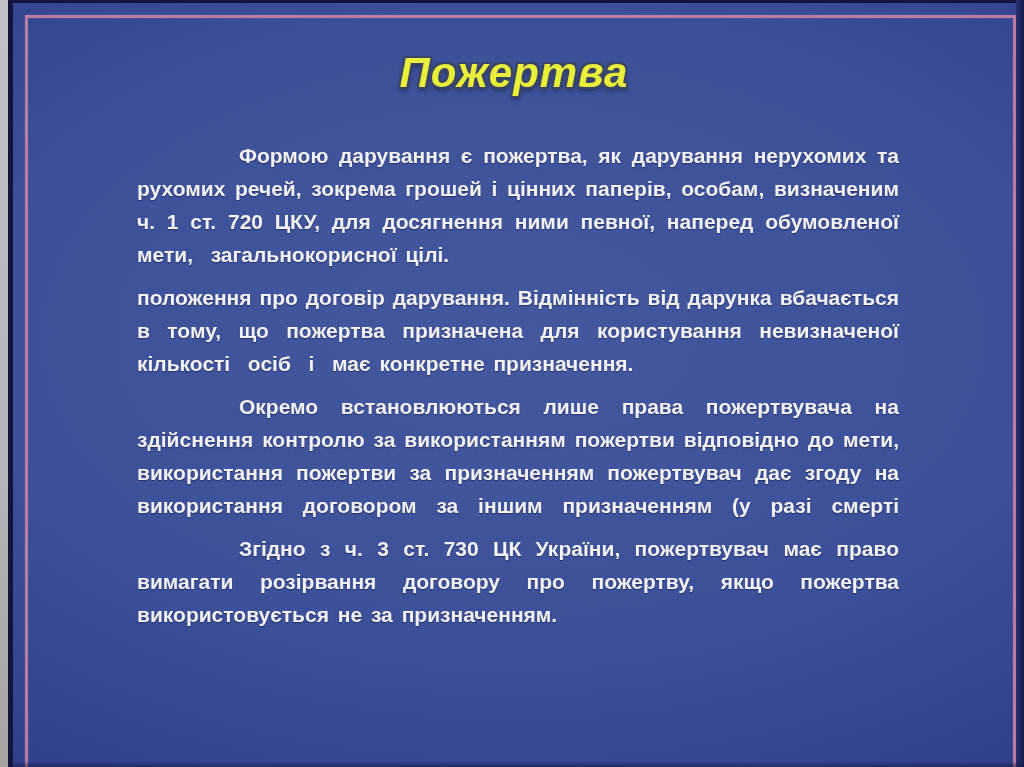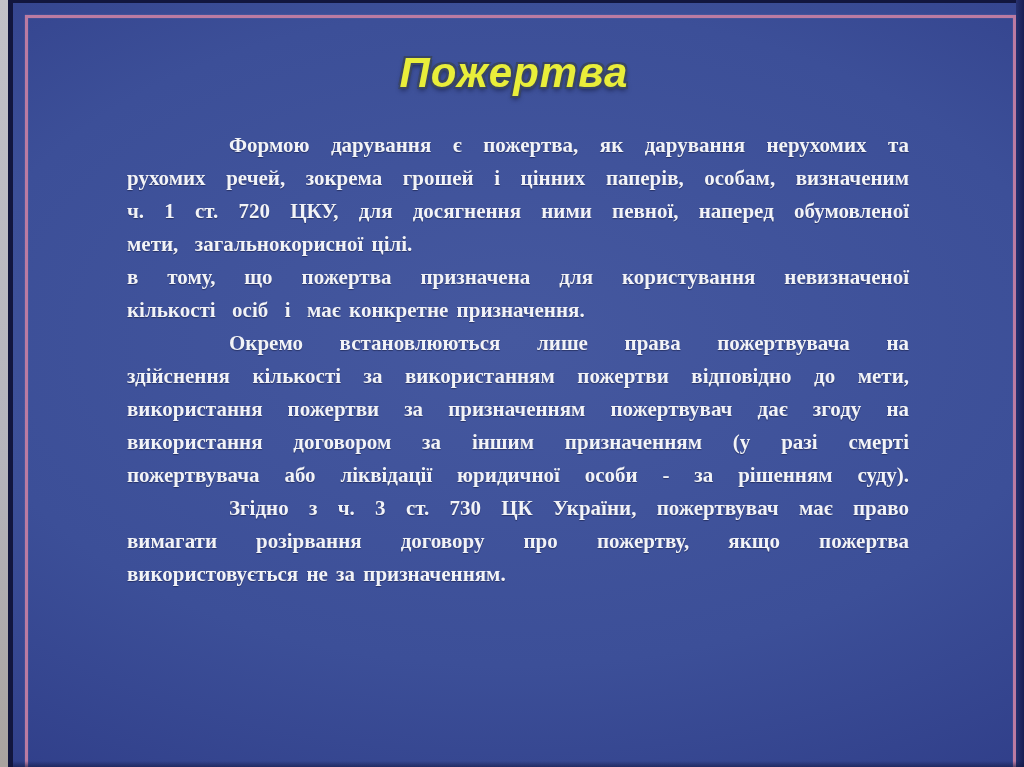--- a/index.html
+++ b/index.html
@@ -75,21 +75,21 @@
   .body-text {
     position: absolute;
     left: 127px; top: 129px; width: 782px;
     color: var(--body_text, #f2f3f7);
     font-size: 21px;
     font-weight: bold;
     line-height: 33px;
     text-shadow: 0 1px 1px rgba(8,12,40,0.45);
     z-index: 5;
   }
-  .paragraph { margin: 0; font-family: Liberation Serif, serif; }
+  .paragraph { margin: 10px; }
   .line { min-height: 33px; }
   .line.justify {
     text-align: justify;
     text-align-last: justify;
   }
   .line.plain {
     text-align: right;
     text-align-last: left;
     word-spacing: 3px;
     white-space: pre-wrap;
@@ -110,29 +110,29 @@
   <div class="title">Пожертва</div>
 
   <div class="body-text" id="body-text">
       <div class="paragraph">
         <div class="line justify indent">Формою дарування є пожертва, як дарування нерухомих та</div>
         <div class="line justify">рухомих речей, зокрема грошей і цінних паперів, особам, визначеним</div>
         <div class="line justify">ч. 1 ст. 720 ЦКУ, для досягнення ними певної, наперед обумовленої</div>
         <div class="line plain">мети,  загальнокорисної цілі.</div>
       </div>
       <div class="paragraph">
+        <div class="line justify">положення про договір дарування. Відмінність від дарунка вбачається</div>
         <div class="line justify">в тому, що пожертва призначена для користування невизначеної</div>
         <div class="line plain">кількості  осіб  і  має конкретне призначення.</div>
       </div>
       <div class="paragraph">
         <div class="line justify indent">Окремо встановлюються лише права пожертвувача на</div>
-        <div class="line justify">здійснення кількості за використанням пожертви відповідно до мети,</div>
+        <div class="line justify">здійснення контролю за використанням пожертви відповідно до мети,</div>
         <div class="line justify">використання пожертви за призначенням пожертвувач дає згоду на</div>
         <div class="line justify">використання договором за іншим призначенням (у разі смерті</div>
-        <div class="line justify">пожертвувача або ліквідації юридичної особи - за рішенням суду).</div>
       </div>
       <div class="paragraph">
         <div class="line justify indent">Згідно з ч. 3 ст. 730 ЦК України, пожертвувач має право</div>
         <div class="line justify">вимагати розірвання договору про пожертву, якщо пожертва</div>
         <div class="line plain">використовується не за призначенням.</div>
       </div>
     </div>
 </div>
 
 </body></html>

